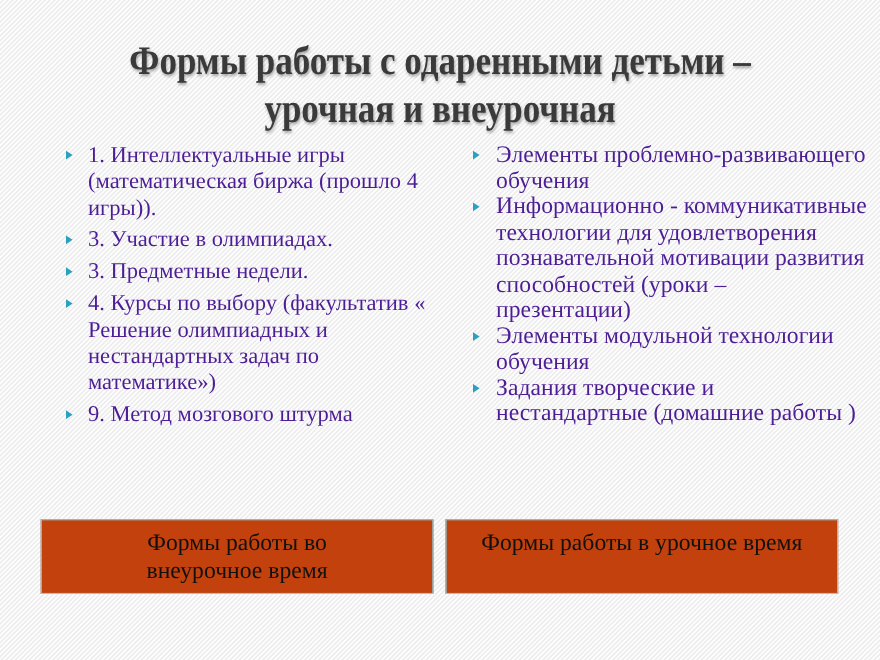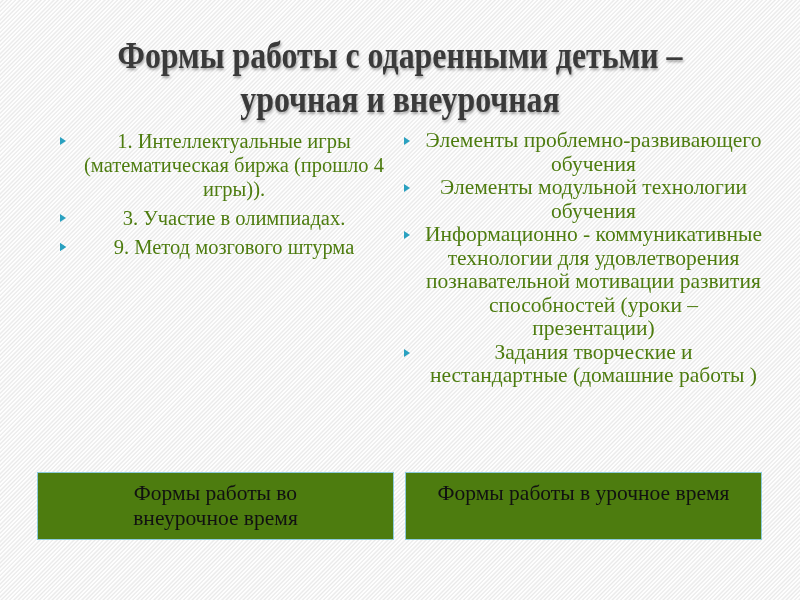--- a/index.html
+++ b/index.html
@@ -17,35 +17,35 @@
     font-weight: bold;
     font-size: 37px;
     line-height: 44px;
     color: #3a3a3a;
     text-shadow: 1px 2px 3px rgba(0,0,0,0.35);
     transform: scaleX(0.86);
     transform-origin: center;
   }
   .col { position: absolute; top: 129px; }
   .col-left { left: 58px; width: 330px; }
-  .col-right { left: 402px; width: 360px; top: 129px; }
+  .col-right { left: 428px; width: 360px; top: 129px; }
   ul.bullets { list-style: none; margin: 0; padding: 0; }
-  ul.bullets li { position: relative; padding-left: 22px; font-size: 20.5px; color: #4d7c0f; text-align: center; }
+  ul.bullets li { position: relative; padding-left: 22px; font-size: 20.5px; color: #4c1d95; }
   .col-left ul.bullets li { line-height: 24px; margin-bottom: 5px; }
   .col-right ul.bullets li { line-height: 23.5px; margin-bottom: 0px; font-size: 21.5px; padding-left: 23px; }
   .bullet-icon {
     position: absolute; left: 2px; top: 8px;
     width: 0; height: 0;
     border-top: 4.5px solid transparent;
     border-bottom: 4.5px solid transparent;
     border-left: 6px solid #2aa1c0;
   }
   .box {
     position: absolute; top: 472px; height: 68px;
-    background: #4d7c0f;
+    background: #c2410c;
     border: 1px solid #8ccbdb;
     box-sizing: border-box;
     text-align: center;
     font-family: "Liberation Serif", serif;
     font-size: 21.5px; line-height: 25px; color: #111;
     padding-top: 8px;
   }
   .box-left { left: 37px; width: 357px; }
   .box-right { left: 405px; width: 357px; }
   .box span { display: inline-block; width: 240px; }
@@ -53,30 +53,31 @@
 </style>
 </head>
 <body>
 
 <div class="title">Формы работы с одаренными детьми – урочная и внеурочная</div>
 
 <div class="col col-left">
   <ul class="bullets">
     <li><span class="bullet-icon"></span><span>1.  Интеллектуальные игры (математическая биржа (прошло 4 игры)).</span></li>
     <li><span class="bullet-icon"></span><span>3.  Участие в олимпиадах.</span></li>
-    <li><span class="bullet-icon"></span></li>
+    <li><span class="bullet-icon"></span><span>3.  Предметные недели.</span></li>
+    <li><span class="bullet-icon"></span><span>4.  Курсы по выбору (факультатив « Решение олимпиадных и нестандартных задач по математике»)</span></li>
     <li><span class="bullet-icon"></span><span>9.  Метод мозгового штурма</span></li>
   </ul>
 </div>
 
 <div class="col col-right">
   <ul class="bullets">
     <li><span class="bullet-icon"></span><span>Элементы проблемно-развивающего обучения</span></li>
+    <li><span class="bullet-icon"></span><span>Информационно - коммуникативные технологии для удовлетворения познавательной мотивации развития способностей (уроки – презентации)</span></li>
     <li><span class="bullet-icon"></span><span>Элементы модульной технологии обучения</span></li>
-    <li><span class="bullet-icon"></span><span>Информационно - коммуникативные технологии для удовлетворения познавательной мотивации развития способностей (уроки – презентации)</span></li>
     <li><span class="bullet-icon"></span><span>Задания творческие и нестандартные (домашние работы )</span></li>
   </ul>
 </div>
 
 <div class="box box-left">
   <span>Формы работы во внеурочное время</span>
 </div>
 <div class="box box-right">
   <span>Формы работы в урочное время</span>
 </div>

